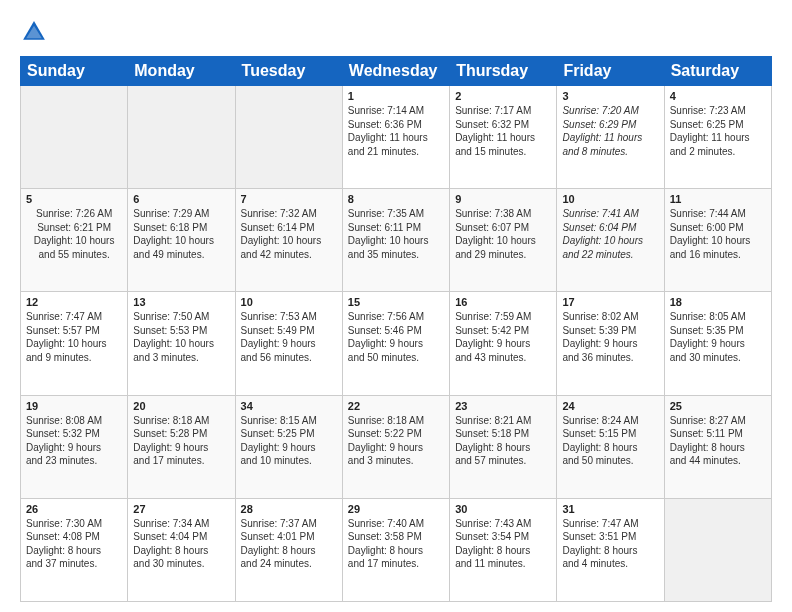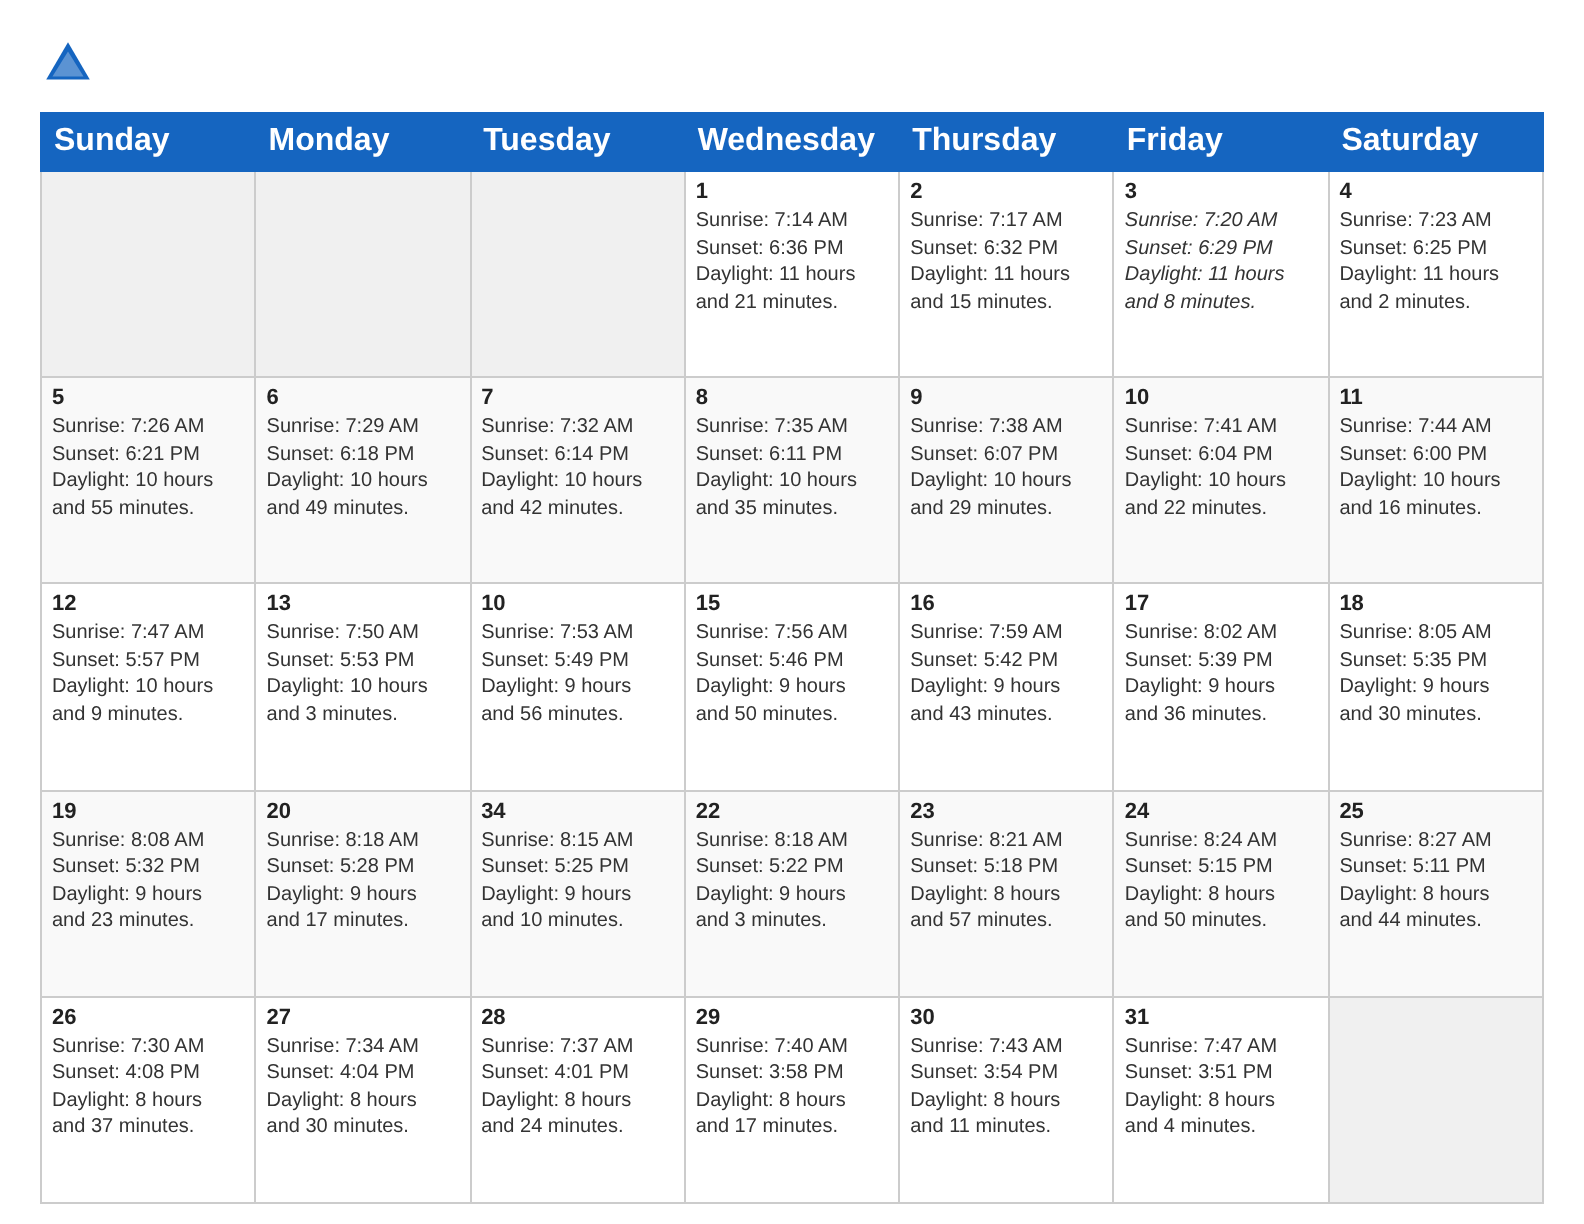--- a/index.html
+++ b/index.html
@@ -156,21 +156,21 @@
             <span class="day-num">4</span>
             <div class="day-info" style="white-space: pre-line;">Sunrise: 7:23 AM
 Sunset: 6:25 PM
 Daylight: 11 hours
 and 2 minutes.</div>
           </td>
         </tr>
         <tr>
           <td>
             <span class="day-num">5</span>
-            <div class="day-info" style="white-space: pre-line;">Sunrise: 7:26 AM
+            <div class="day-info" style="white-space: pre-line; text-align: center;">Sunrise: 7:26 AM
 Sunset: 6:21 PM
 Daylight: 10 hours
 and 55 minutes.</div>
           </td>
           <td>
             <span class="day-num">6</span>
             <div class="day-info" style="white-space: pre-line;">Sunrise: 7:29 AM
 Sunset: 6:18 PM
 Daylight: 10 hours
 and 49 minutes.</div>
@@ -191,21 +191,21 @@
           </td>
           <td>
             <span class="day-num">9</span>
             <div class="day-info" style="white-space: pre-line;">Sunrise: 7:38 AM
 Sunset: 6:07 PM
 Daylight: 10 hours
 and 29 minutes.</div>
           </td>
           <td>
             <span class="day-num">10</span>
-            <div class="day-info" style="white-space: pre-line;">Sunrise: 7:41 AM
+            <div class="day-info" style="white-space: pre-line; font-style: italic;">Sunrise: 7:41 AM
 Sunset: 6:04 PM
 Daylight: 10 hours
 and 22 minutes.</div>
           </td>
           <td>
             <span class="day-num">11</span>
             <div class="day-info" style="white-space: pre-line;">Sunrise: 7:44 AM
 Sunset: 6:00 PM
 Daylight: 10 hours
 and 16 minutes.</div>

